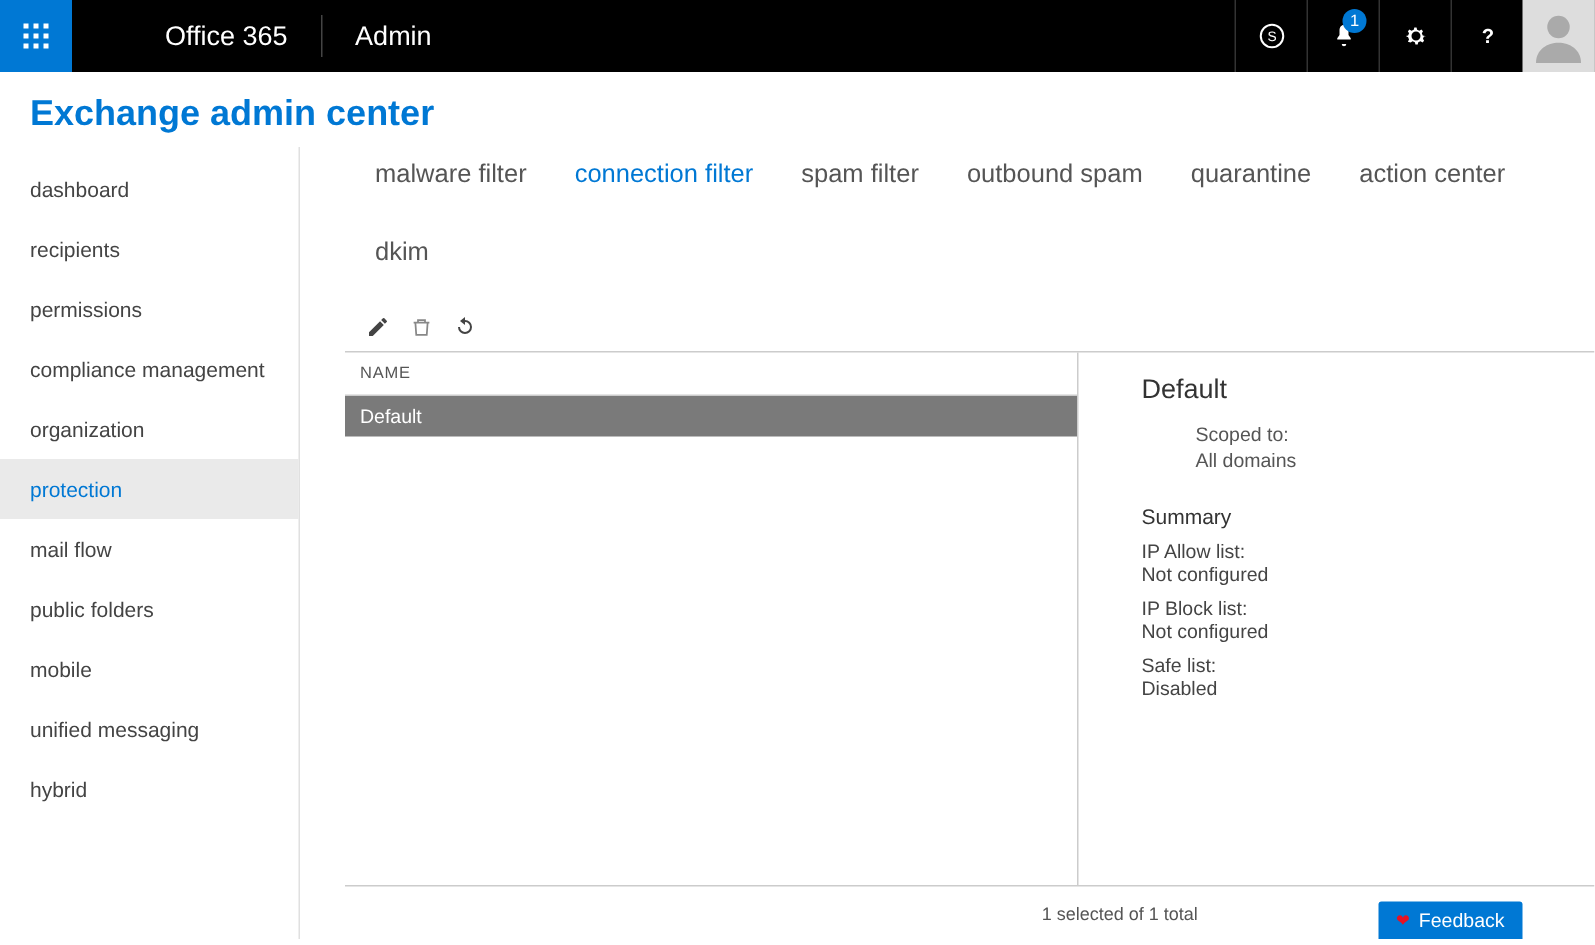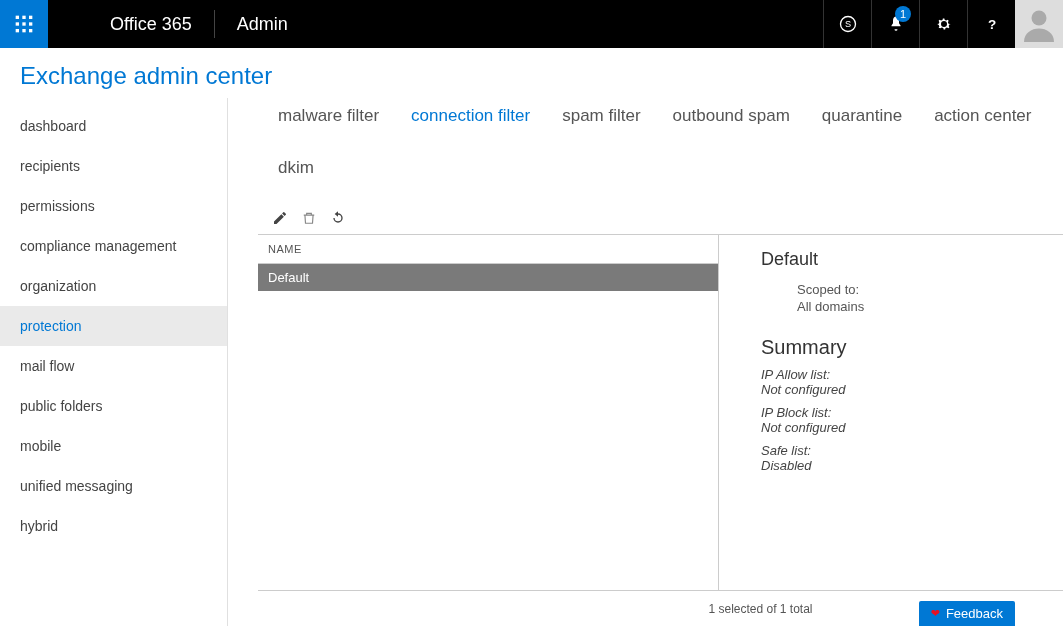--- a/index.html
+++ b/index.html
@@ -13,25 +13,25 @@
     .brand-sep { width: 1px; background: #444; margin: 10px 0; }
     .app-name { display: flex; align-items: center; padding: 0 22px; font-size: 18px; font-weight: 300; }
     .top-spacer { flex: 1; }
     .top-icon { width: 48px; display: flex; align-items: center; justify-content: center; cursor: pointer; border-left: 1px solid #333; position: relative; }
     .top-icon svg { fill: #fff; }
     .badge { position: absolute; top: 6px; right: 8px; background: #0078d4; color: #fff; border-radius: 50%; width: 16px; height: 16px; font-size: 11px; display: flex; align-items: center; justify-content: center; }
     .avatar-box { width: 48px; background: #ddd; display: flex; align-items: center; justify-content: center; cursor: pointer; }
     .avatar-box svg { fill: #aaa; }
 
     
-    .page-title { color: #0078d4; font-size: 24px; font-weight: 400; padding: 14px 20px 8px 20px; }
+    .page-title { color: #0078d4; font-size: 24px; font-weight: 700; padding: 14px 20px 8px 20px; }
 
     
     .layout { display: flex; height: calc(630px - 48px - 54px); }
-    .sidebar { width: 228px; border-right: 1px solid #e0e0e0; padding-top: 8px; }
+    .sidebar { width: 200px; border-right: 1px solid #e0e0e0; padding-top: 8px; }
     .side-item { padding: 12px 20px; font-size: 14px; color: #444; cursor: pointer; font-weight: 300; }
     .side-item.active { background: #eaeaea; color: #0078d4; }
 
     .main { flex: 1; padding: 4px 0 0 30px; display: flex; flex-direction: column; position: relative; }
 
     
     .tabs { display: flex; gap: 32px; padding: 4px 0 20px 20px; font-size: 17px; font-weight: 300; color: #555; flex-wrap: wrap; }
     .tab { cursor: pointer; }
     .tab.active { color: #0078d4; }
 
@@ -42,22 +42,22 @@
 
     
     .table-wrap { border-top: 1px solid #ccc; display: flex; flex: 1; min-height: 0; gap: 24px; }
     .table-col { flex: 1; border-right: 1px solid #ccc; display: flex; flex-direction: column; }
     .table-header { border-bottom: 1px solid #ccc; padding: 8px 10px; font-size: 11px; color: #555; letter-spacing: 0.5px; }
     .table-row { background: #7a7a7a; color: #fff; padding: 6px 10px; font-size: 13px; cursor: pointer; }
 
     .detail-col { width: 320px; padding: 14px 18px; font-size: 13px; color: #444; overflow: auto; }
     .detail-title { font-size: 18px; color: #333; margin-bottom: 12px; font-weight: 300; }
     .detail-label { color: #555; margin-top: 2px; margin-left: 36px; }
-    .detail-section-title { margin-top: 22px; font-size: 20px; color: #333; font-weight: 300; margin-bottom: 6px; }
-    .detail-pair { margin-top: 8px; font-style: italic; }
+    .detail-section-title { margin-top: 22px; font-size: 14px; color: #333; font-weight: 300; margin-bottom: 6px; }
+    .detail-pair { margin-top: 8px; }
 
     
     .footer { border-top: 1px solid #ccc; height: 36px; display: flex; align-items: center; justify-content: flex-end; font-size: 12px; color: #555; position: relative; }
     .feedback-btn { position: absolute; right: 48px; bottom: 0; background: #0078d4; color: #fff; padding: 5px 12px; font-size: 13px; cursor: pointer; display: flex; align-items: center; gap: 6px; border-radius: 2px 2px 0 0; }
     .heart { color: #e81123; font-size: 11px; }
     .footer-region { margin-left: 200px; flex: 1; display: flex; justify-content: center; }
   </style>
 </head>
 <body>
 

